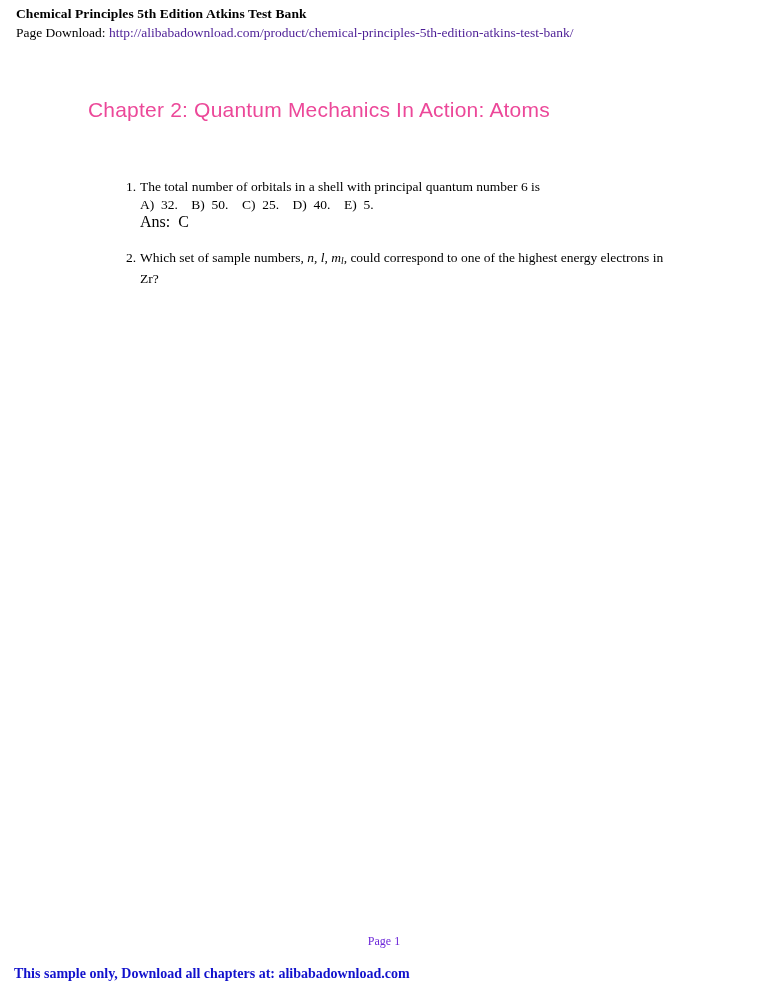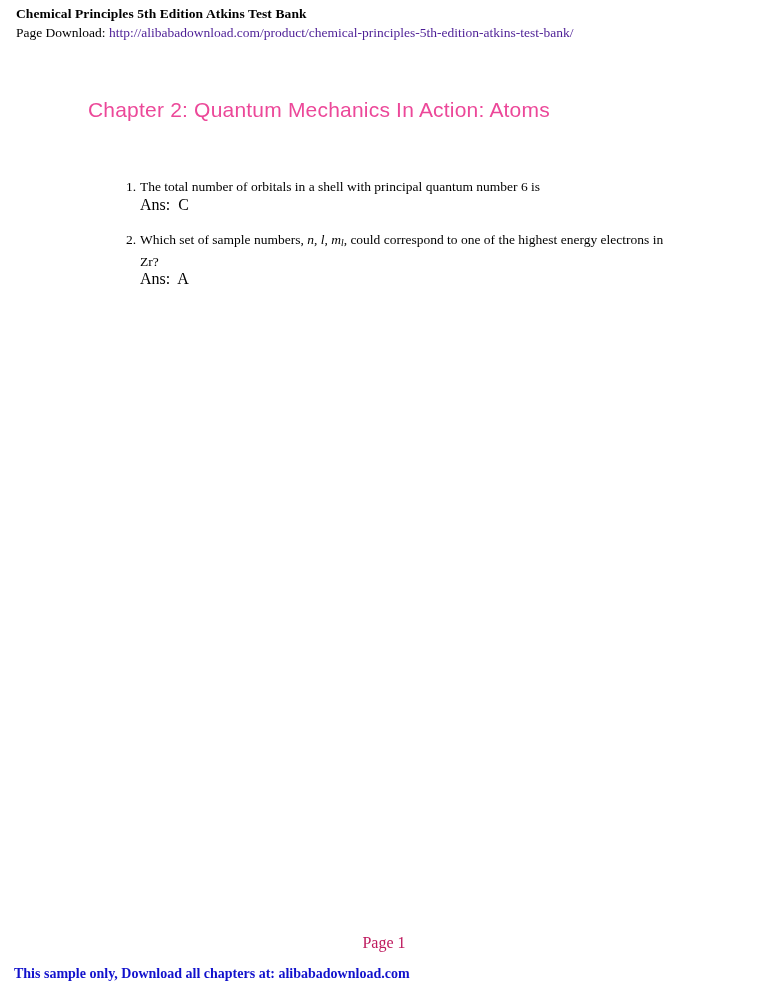--- a/index.html
+++ b/index.html
@@ -102,22 +102,22 @@
   .ital { font-style: italic; }
   .sub { font-size: 9.5px; vertical-align: -2px; font-style: italic; }
 
   
   .page-number {
     position: absolute;
     top: 934px;
     left: 0;
     width: 768px;
     text-align: center;
-    font-size: 16px;
-    color: #be185d;
+    font-size: 12px;
+    color: #6d28d9;
   }
   .footer-note {
     position: absolute;
     top: 966px;
     left: 14px;
     font-family: "Liberation Serif", serif;
     font-size: 14px;
     font-weight: bold;
     color: #1111cc;
   }
@@ -132,27 +132,27 @@
     <div class="banner-line2"><span>Page Download:</span> <a class="banner-link" href="#">http://alibabadownload.com/product/chemical-principles-5th-edition-atkins-test-bank/</a></div>
   </div>
 
   <div class="chapter-heading">Chapter 2: Quantum Mechanics In Action: Atoms</div>
 
   <div class="questions">
 
     <div class="q-item">
       <span class="q-num">1.</span>
       <div class="q-stem">The total number of orbitals in a shell with principal quantum number 6 is</div>
+      <div class="q-choices">A)  32.    B)  50.    C)  25.    D)  40.    E)  5.</div>
       <div class="q-ans">Ans:  C</div>
     </div>
 
     <div class="q-item">
       <span class="q-num">2.</span>
       <div class="q-stem"><span>Which set of sample numbers, </span><span class="ital">n</span><span>, </span><span class="ital">l</span><span>, </span><span class="ital">m</span><span class="sub">l</span><span>, could correspond to one of the highest energy electrons in Zr?</span></div>
-      <div class="q-ans">Ans:  A</div>
     </div>
 
   </div>
 
   <div class="page-number">Page 1</div>
   <div class="footer-note">This sample only, Download all chapters at: alibabadownload.com</div>
 
 </div>
 
 </body></html>

